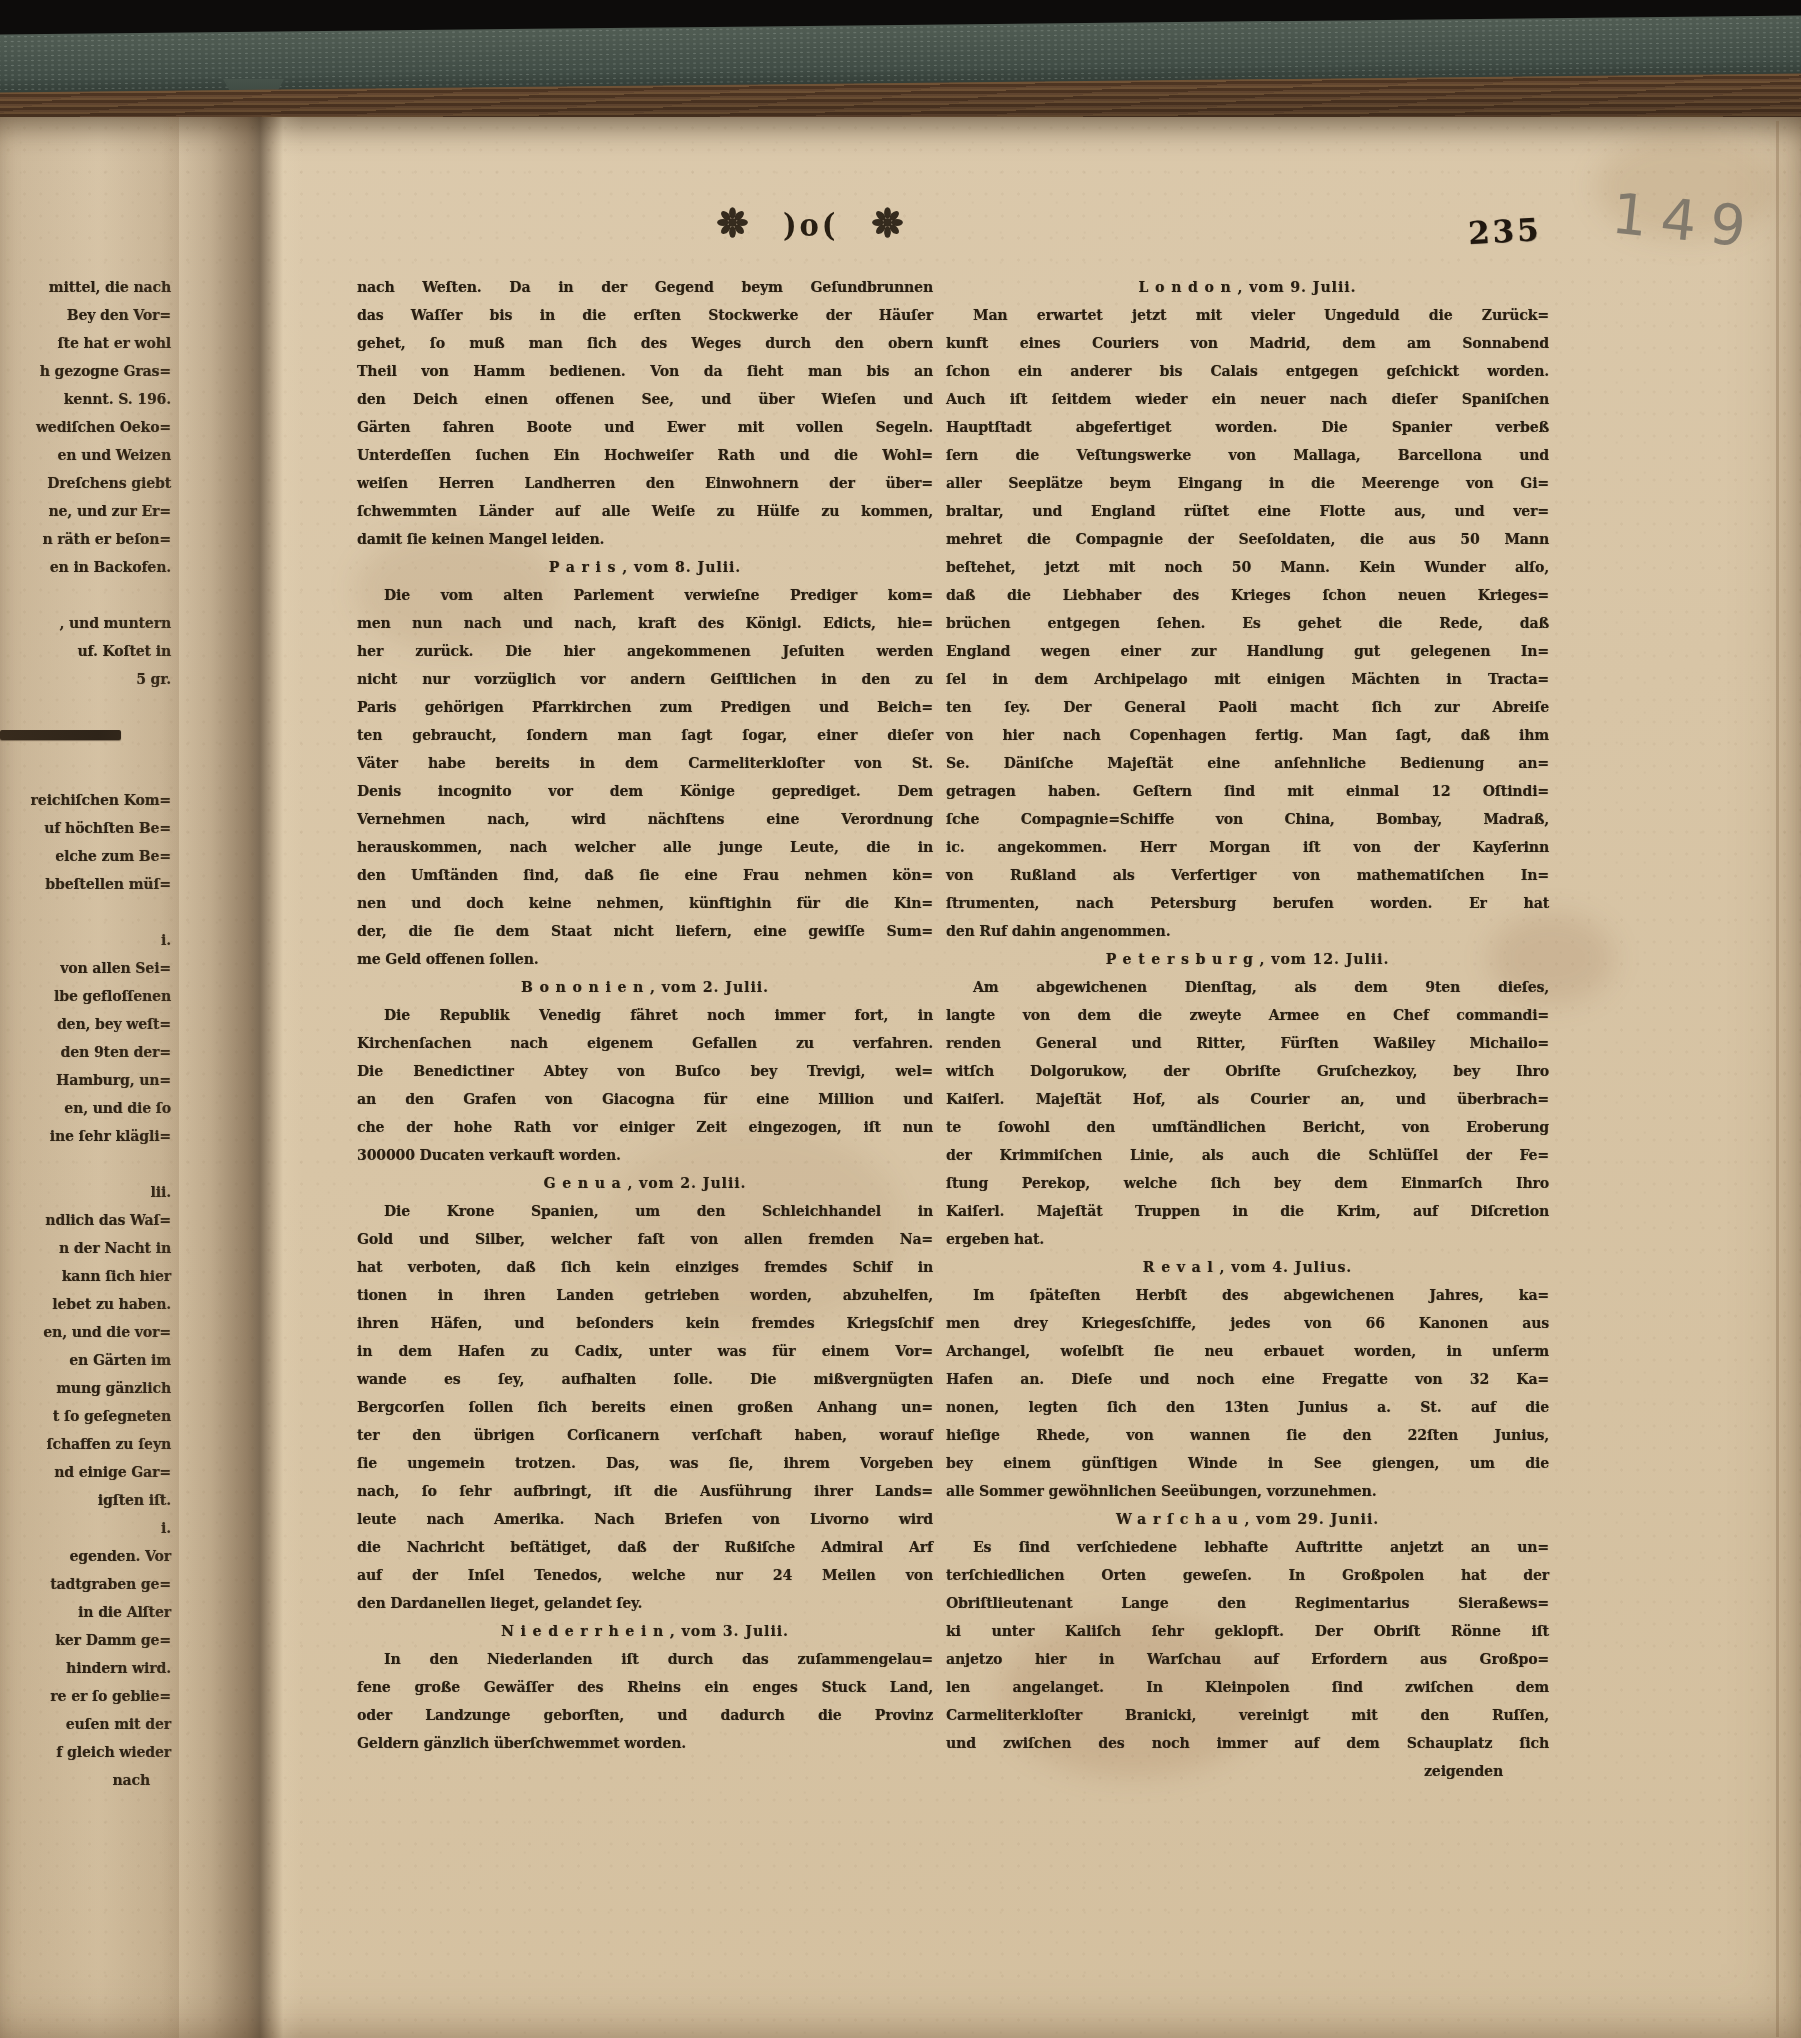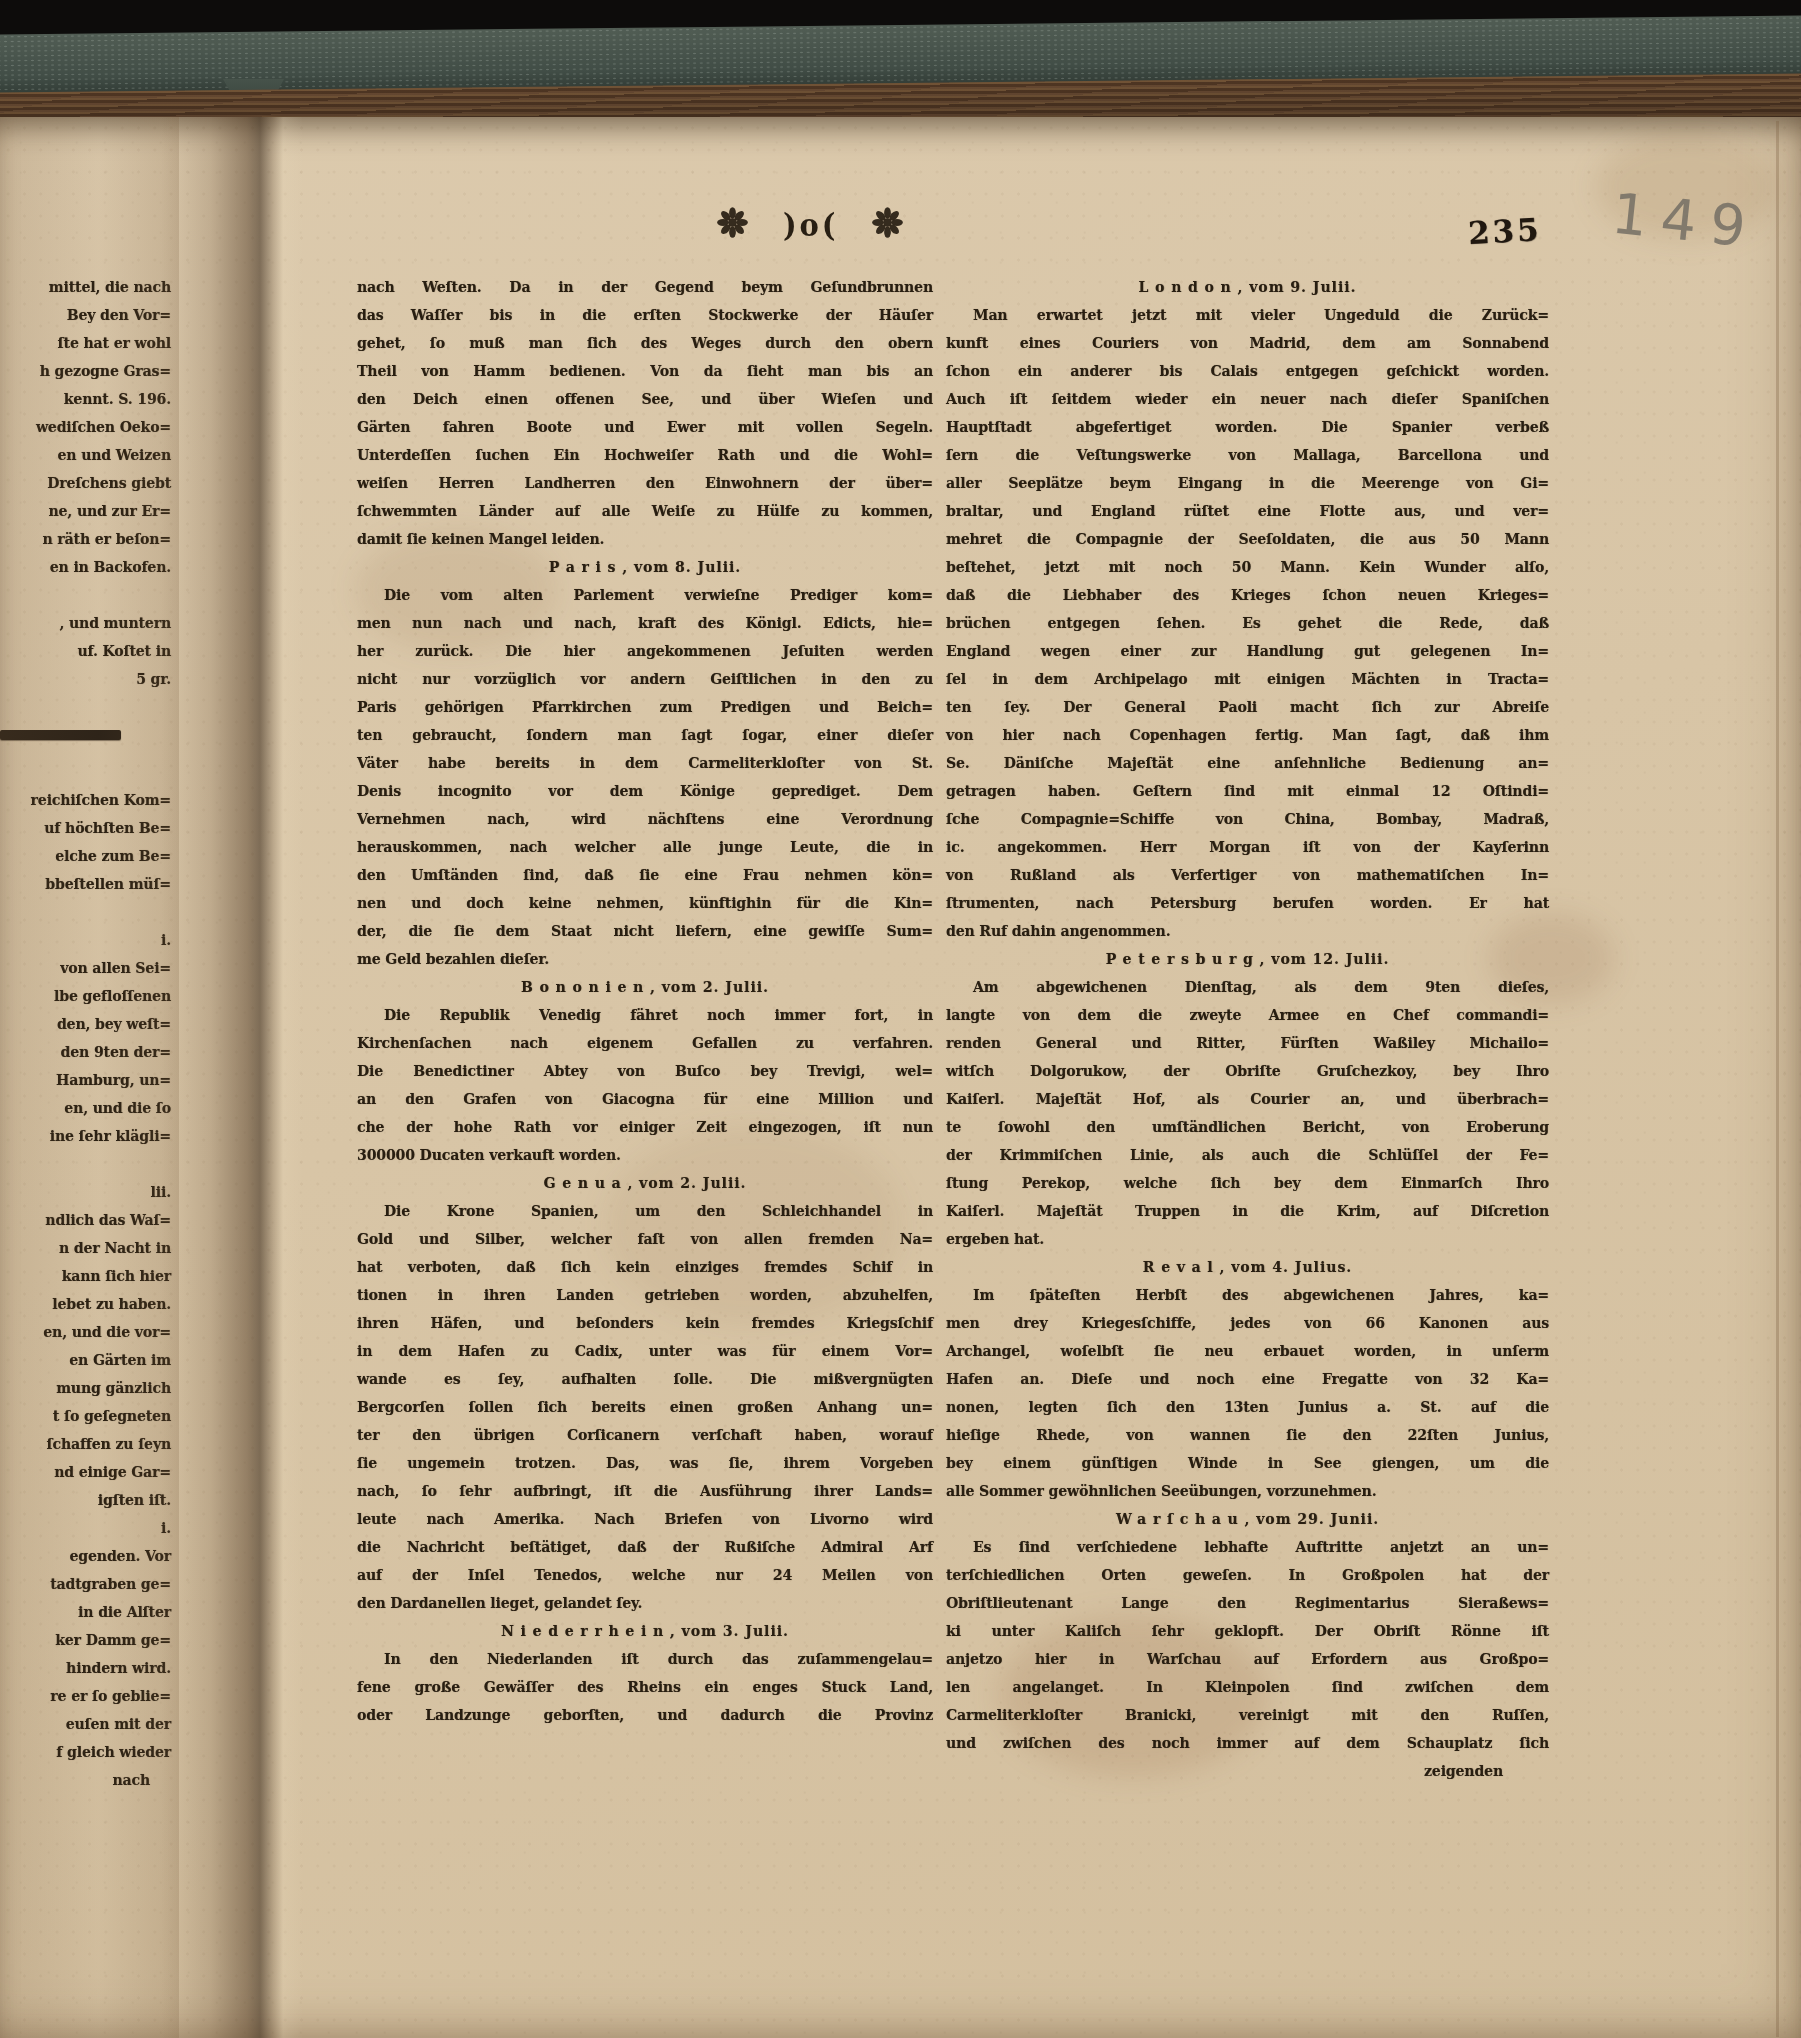--- a/index.html
+++ b/index.html
@@ -201,21 +201,21 @@
       <div class="ln k-j">nicht nur vorzüglich vor andern Geiſtlichen in den zu</div>
       <div class="ln k-j">Paris gehörigen Pfarrkirchen zum Predigen und Beich=</div>
       <div class="ln k-j">ten gebraucht, ſondern man ſagt ſogar, einer dieſer</div>
       <div class="ln k-j">Väter habe bereits in dem Carmeliterkloſter von St.</div>
       <div class="ln k-j">Denis incognito vor dem Könige geprediget.   Dem</div>
       <div class="ln k-j">Vernehmen nach, wird nächſtens eine Verordnung</div>
       <div class="ln k-j">herauskommen, nach welcher alle junge Leute, die in</div>
       <div class="ln k-j">den Umſtänden ſind, daß ſie eine Frau nehmen kön=</div>
       <div class="ln k-j">nen und doch keine nehmen, künftighin für die Kin=</div>
       <div class="ln k-j">der, die ſie dem Staat nicht liefern, eine gewiſſe Sum=</div>
-      <div class="ln k-e">me Geld bezahlen dieſer.</div>
+      <div class="ln k-e">me Geld offenen ſollen.</div>
       <div class="ln k-h"><span class="loc">Bononien</span><span class="rest">, vom 2. Julii.</span></div>
       <div class="ln k-ji">Die Republik Venedig fähret noch immer fort, in</div>
       <div class="ln k-j">Kirchenſachen nach eigenem Gefallen zu verfahren.</div>
       <div class="ln k-j">Die Benedictiner Abtey von Buſco bey Trevigi, wel=</div>
       <div class="ln k-j">an den Grafen von Giacogna für eine Million und</div>
       <div class="ln k-j">che der hohe Rath vor einiger Zeit eingezogen, iſt nun</div>
       <div class="ln k-e">300000 Ducaten verkauft worden.</div>
       <div class="ln k-h"><span class="loc">Genua</span><span class="rest">, vom 2. Julii.</span></div>
       <div class="ln k-ji">Die Krone Spanien, um den Schleichhandel in</div>
       <div class="ln k-j">Gold und Silber, welcher faſt von allen fremden Na=</div>
@@ -229,20 +229,21 @@
       <div class="ln k-j">ſie ungemein trotzen.  Das, was ſie, ihrem Vorgeben</div>
       <div class="ln k-j">nach, ſo ſehr aufbringt, iſt die Ausführung ihrer Lands=</div>
       <div class="ln k-j">leute nach Amerika.  Nach Briefen von Livorno wird</div>
       <div class="ln k-j">die Nachricht beſtätiget, daß der Rußiſche Admiral Arf</div>
       <div class="ln k-j">auf der Inſel Tenedos, welche nur 24 Meilen von</div>
       <div class="ln k-e">den Dardanellen lieget, gelandet ſey.</div>
       <div class="ln k-h"><span class="loc">Niederrhein</span><span class="rest">, vom 3. Julii.</span></div>
       <div class="ln k-ji">In den Niederlanden iſt durch das zuſammengelau=</div>
       <div class="ln k-j">fene große Gewäſſer des Rheins ein enges Stuck Land,</div>
       <div class="ln k-j">oder Landzunge geborſten, und dadurch die Provinz</div>
+      <div class="ln k-e">Geldern gänzlich überſchwemmet worden.</div>
     </div>
   <div class="txtcol col-right">
       <div class="ln k-h"><span class="loc">London</span><span class="rest">, vom 9. Julii.</span></div>
       <div class="ln k-ji">Man erwartet jetzt mit vieler Ungeduld die Zurück=</div>
       <div class="ln k-j">kunft eines Couriers von Madrid, dem am Sonnabend</div>
       <div class="ln k-j">ſchon ein anderer bis Calais entgegen geſchickt worden.</div>
       <div class="ln k-j">Auch iſt ſeitdem wieder ein neuer nach dieſer Spaniſchen</div>
       <div class="ln k-j">Hauptſtadt abgefertiget worden.   Die Spanier verbeß</div>
       <div class="ln k-j">ſern die Veſtungswerke von Mallaga, Barcellona und</div>
       <div class="ln k-j">aller Seeplätze beym Eingang in die Meerenge von Gi=</div>

